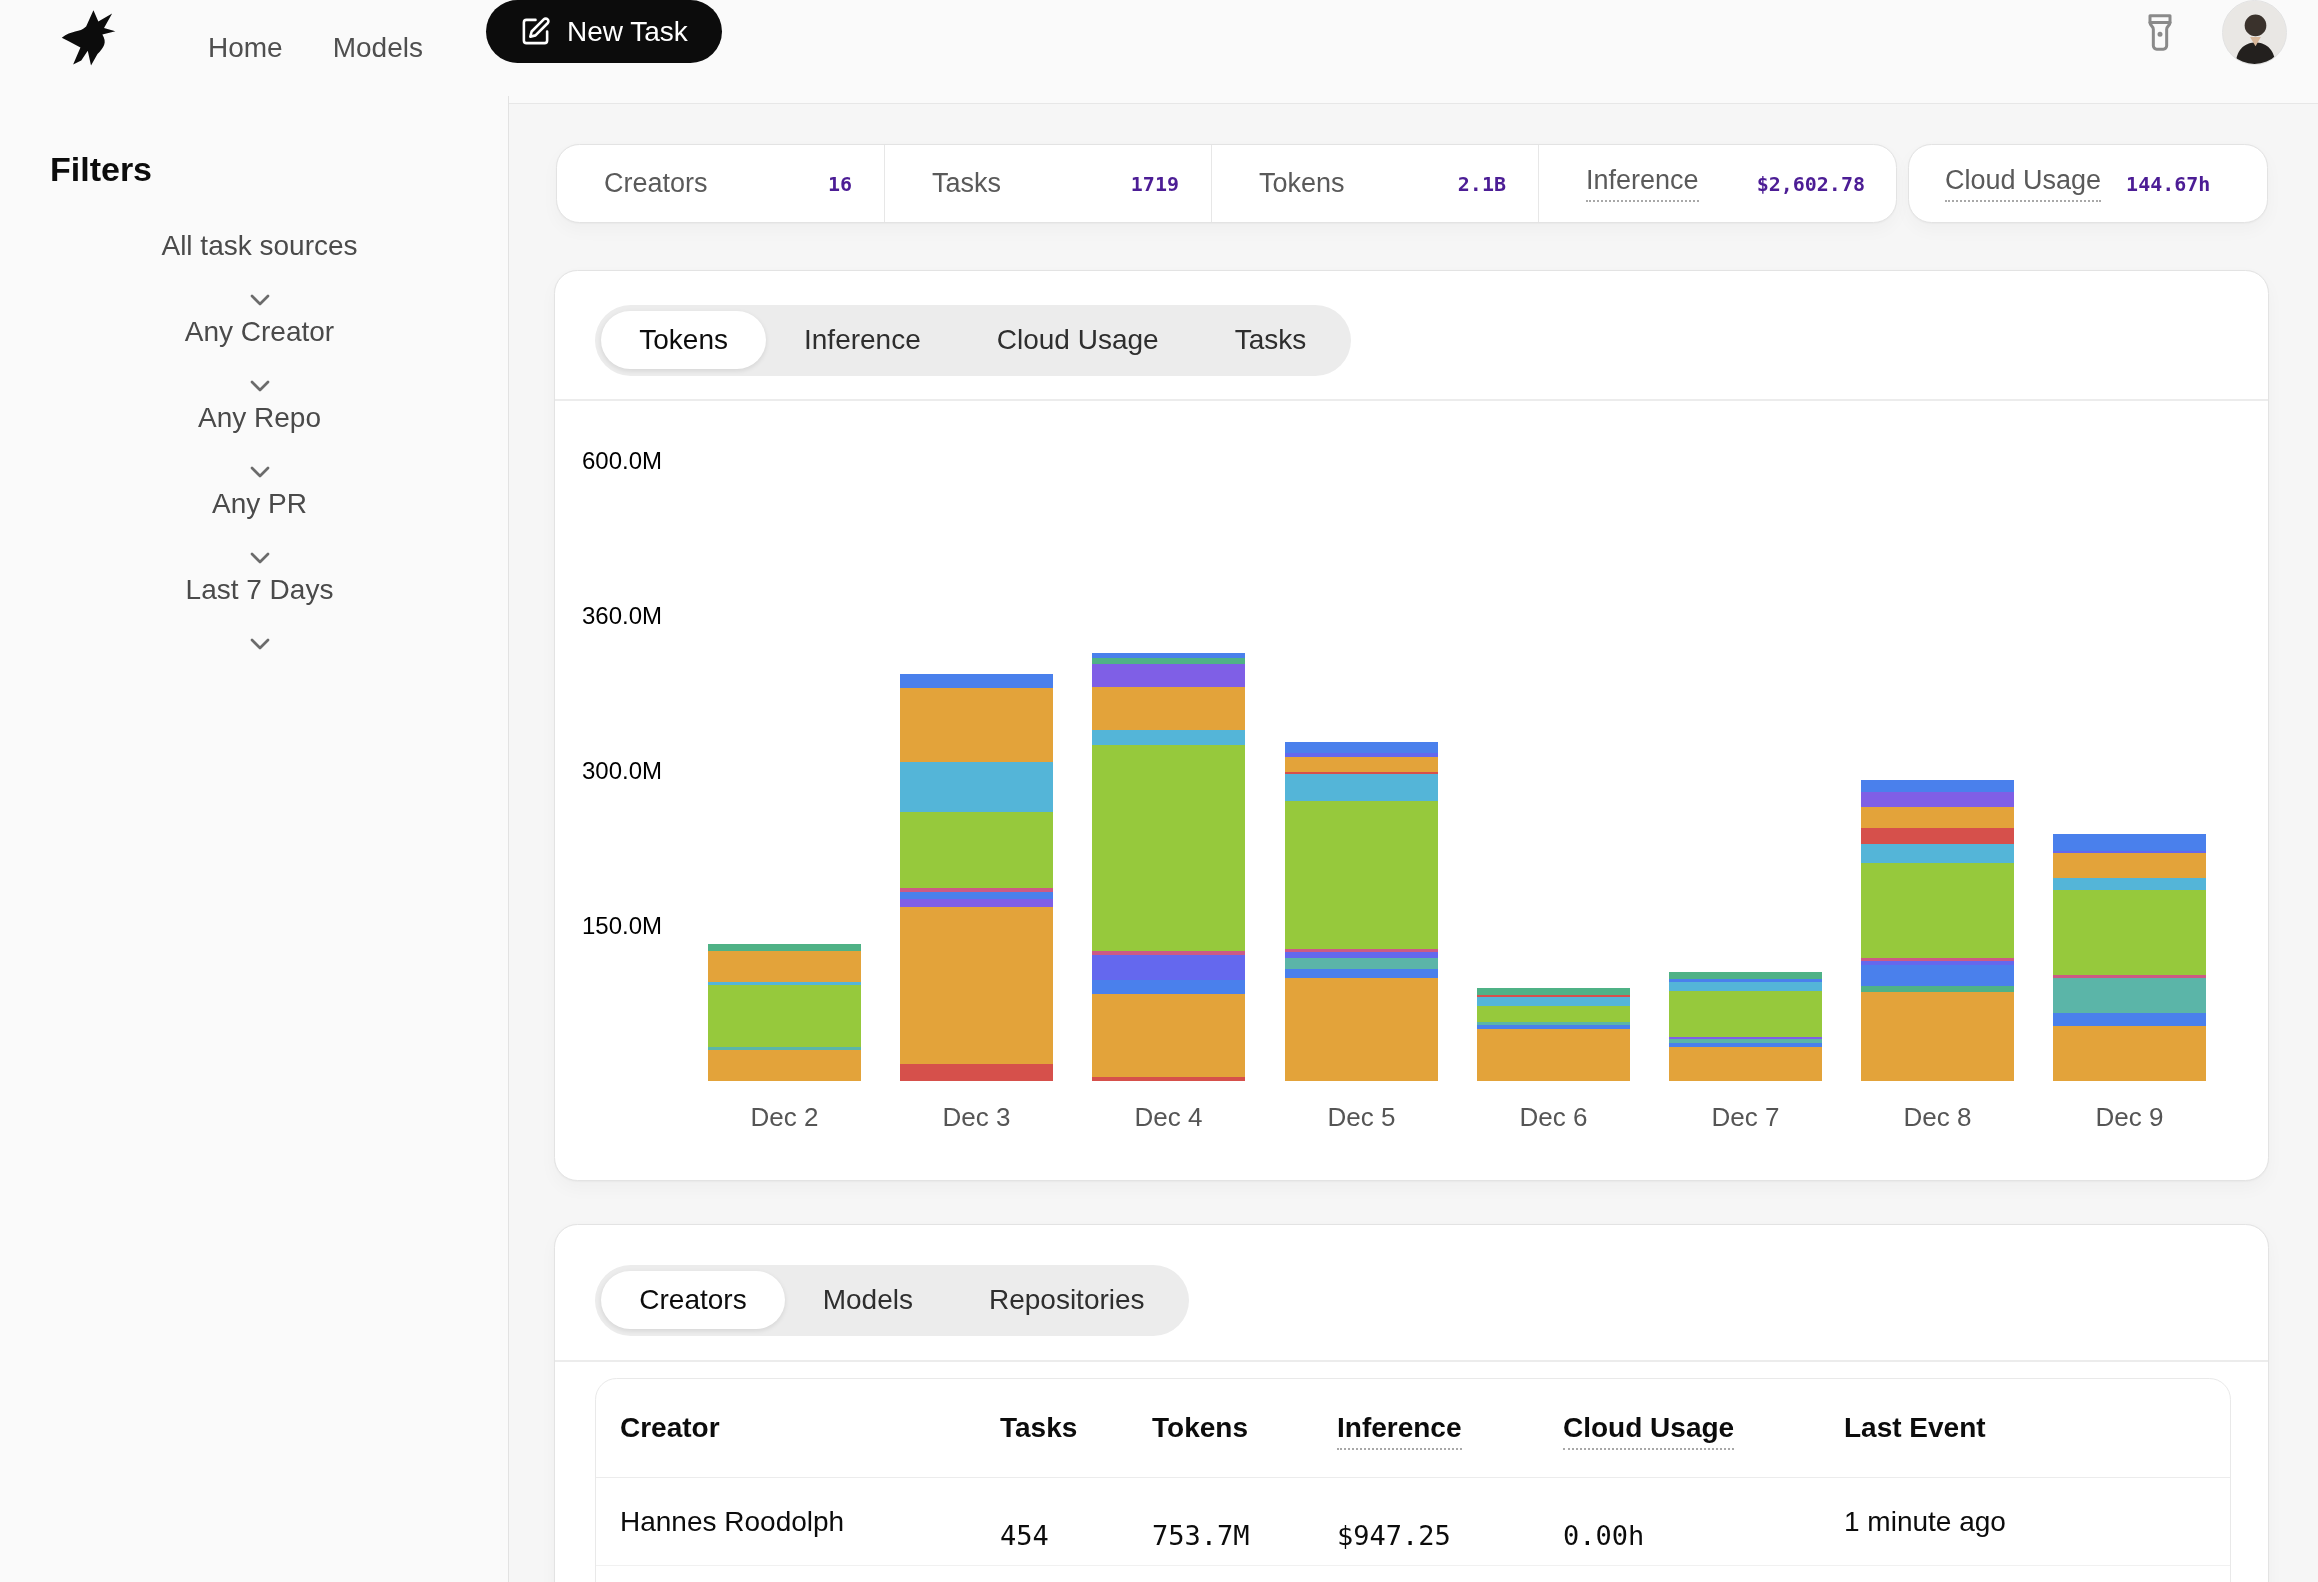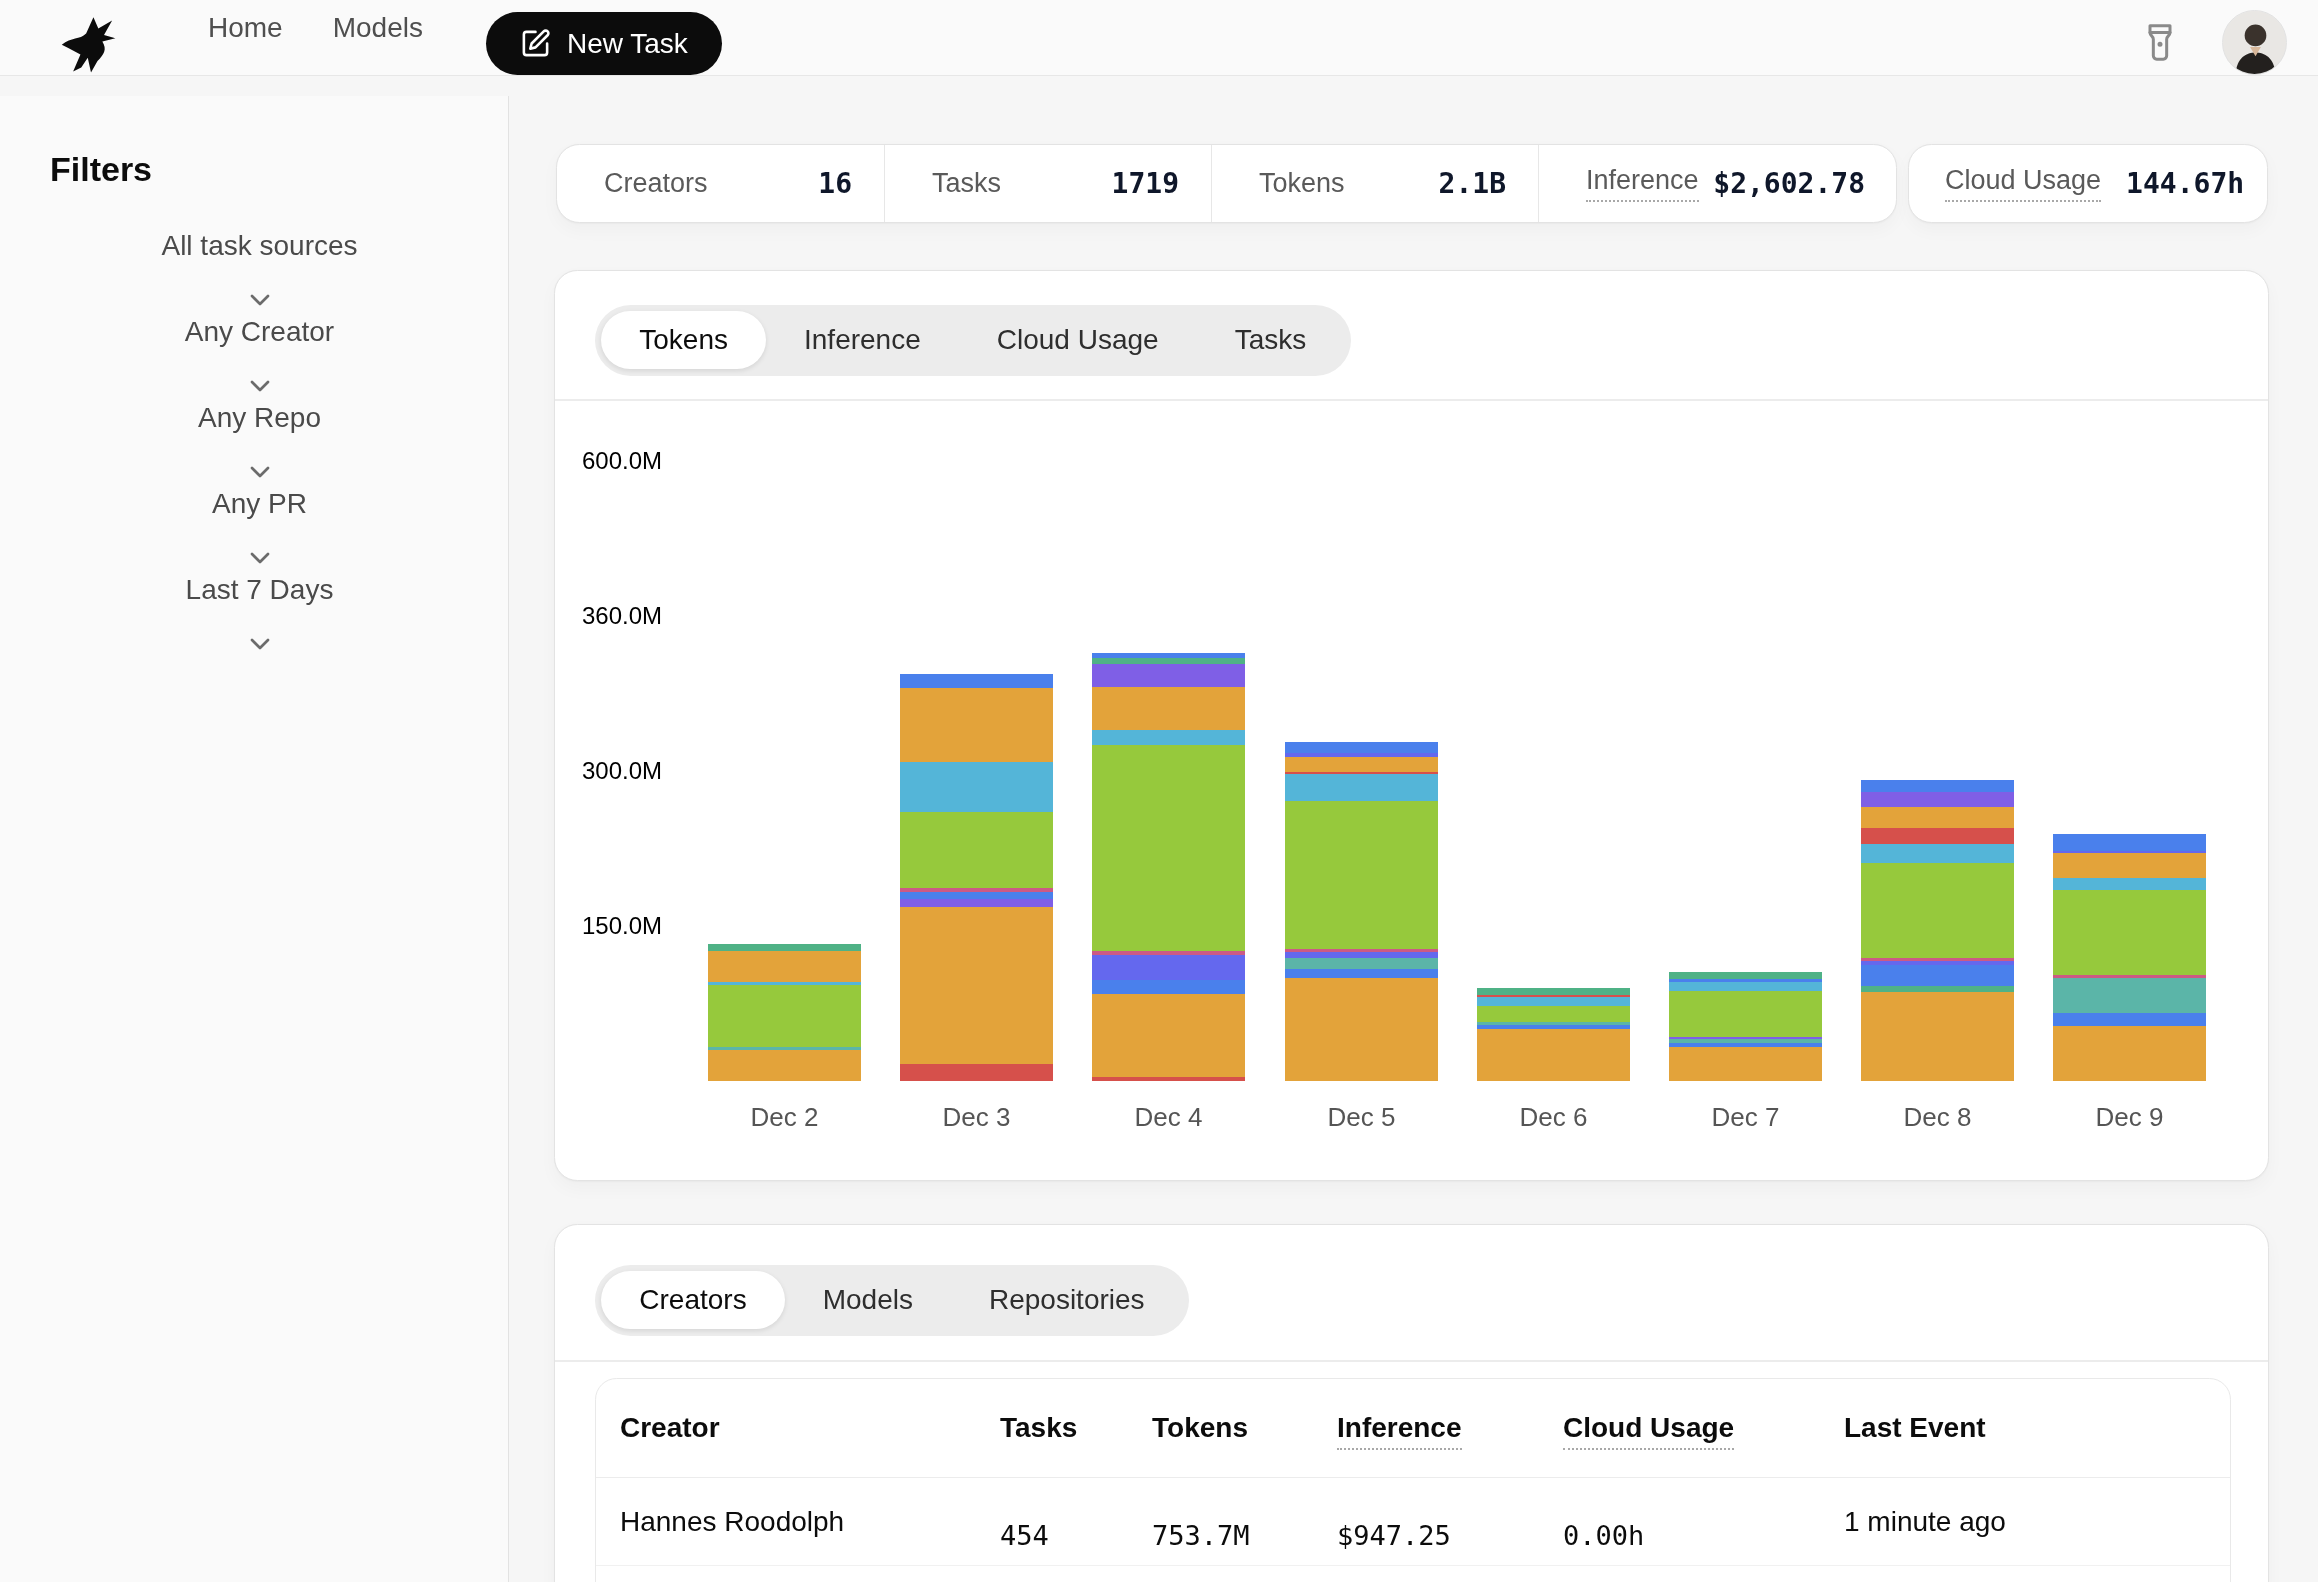--- a/index.html
+++ b/index.html
@@ -7,23 +7,23 @@
     width:2319px;height:1582px;position:relative;overflow:hidden;
     background:#f6f6f6;
     font-family:"Liberation Sans","DejaVu Sans",sans-serif;
     color:#111;
     -webkit-font-smoothing:antialiased;
   }
   .mono{font-family:"DejaVu Sans Mono","Liberation Mono",monospace;}
 
   
   .navbar{
-    position:absolute;left:0;top:0;width:2319px;height:76px;
+    position:absolute;left:0;top:0;width:2319px;height:104px;
     background:#fafafa;border-bottom:1.8px solid #e7e7e7;
-    display:flex;align-items:flex-end;box-sizing:border-box;padding:0 32px 0 54px;
+    display:flex;align-items:flex-start;box-sizing:border-box;padding:0 32px 0 54px;
   }
   .brand{width:86px;height:68px;display:flex;align-items:center;justify-content:center;margin-right:43px;}
   .nav-items{display:flex;align-items:stretch;height:95px;}
   .nav-item{
     position:relative;display:flex;align-items:center;
     padding:0 25px;font-size:28px;color:#4f4f4f;cursor:pointer;
   }
   .nav-item.active{color:#0c0c0c;font-weight:700;}
   .nav-item.active::after{
     content:"";position:absolute;left:12.6px;right:12.6px;bottom:0;height:4.5px;background:#0c0c0c;
@@ -67,21 +67,21 @@
   
   .stats-a{left:556px;top:144px;width:1341px;height:79px;display:flex;align-items:stretch;}
   .stats-b{left:1908px;top:144px;width:360px;height:79px;display:flex;align-items:stretch;}
   .stat-cell{
     display:flex;align-items:center;box-sizing:border-box;
     padding:0 32px 0 47px;flex:0 0 auto;
   }
   .stat-cell + .stat-cell{border-left:1.8px solid #e7e7e7;}
   .stat-label{font-size:27px;color:#5a5a5a;white-space:nowrap;}
   .stat-label.dotted{border-bottom:2.7px dotted #a8a8a8;padding-bottom:4.5px;}
-  .stat-value{margin-left:auto;font-size:28px;font-weight:700;color:#0f172a;white-space:nowrap;}
+  .stat-value{margin-left:auto;font-size:20px;font-weight:700;color:#4c1d95;white-space:nowrap;}
   .stats-b .stat-value{margin-left:25px;}
 
   
   .pill-group{
     display:inline-flex;align-items:center;background:#ececec;border-radius:40px;padding:6.3px;
   }
   .pill-tab{
     border:none;background:transparent;border-radius:32px;height:58px;padding:0 38px;
     font-size:28px;color:#2e2e2e;cursor:pointer;font-family:inherit;white-space:nowrap;
   }

